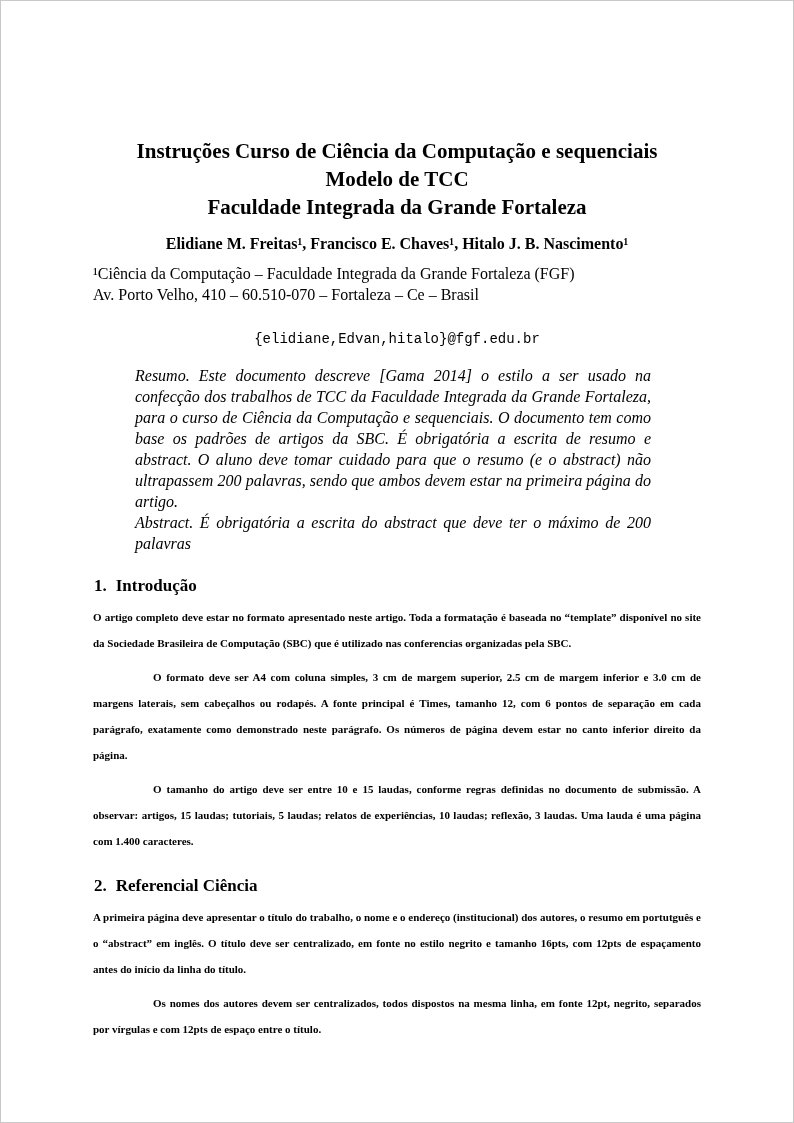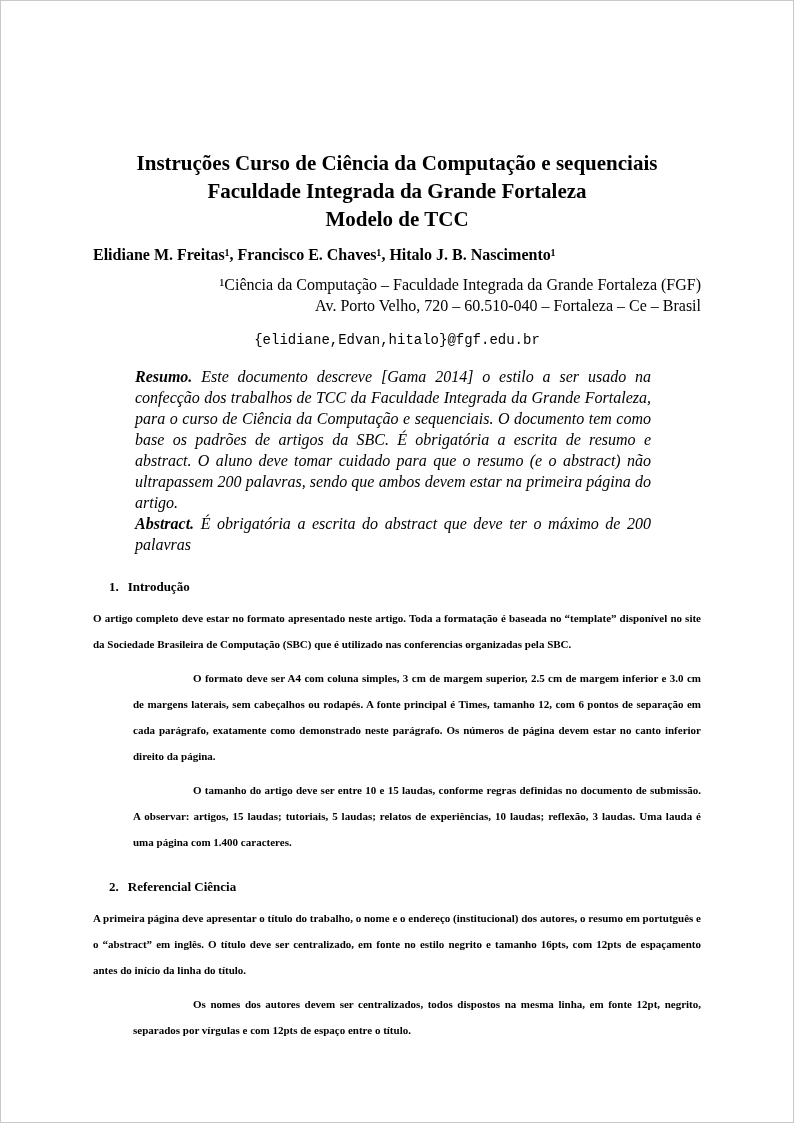--- a/index.html
+++ b/index.html
@@ -14,84 +14,85 @@
     padding: 136px 92px 0 92px;
     font-family: "Liberation Serif", serif;
     color: #000000;
     overflow: hidden;
   }
   .doc-title {
     text-align: center;
     font-weight: bold;
     font-size: 21px;
     line-height: 28px;
-    margin: 12px;
+    margin: 0;
   }
   .authors {
-    text-align: left;
+    text-align: center;
     font-weight: bold;
     font-size: 16px;
     line-height: 20px;
+    margin-top: 13px;
   }
   .affiliation {
-    text-align: right;
+    text-align: left;
     font-size: 16px;
     line-height: 21px;
     margin-top: 9px;
   }
   .email {
     text-align: center;
     font-family: "Liberation Mono", monospace;
     font-size: 14px;
     line-height: 18px;
-    margin-top: 15px;
+    margin-top: 25px;
   }
   .abstract-block {
     margin: 17px 50px 0 42px;
     font-style: italic;
     font-size: 16px;
     line-height: 21px;
     text-align: justify;
   }
   .abstract-block.en { margin-top: 0; }
   .abstract-block p { margin: 0; }
-  .ab-label { font-weight: bold; }
+  .ab-label { font-weight: normal; }
   .section-heading {
-    font-size: 13px;
+    font-size: 17px;
     font-weight: bold;
     line-height: 22px;
-    margin: 21px 0 7px 16px;
+    margin: 21px 0 7px 1px;
   }
   .section-heading .sec-num { margin-right: 9px; }
   .body-para {
     font-size: 11px;
     line-height: 26px;
     text-align: justify;
     margin: 0 0 0 0;
     font-weight: bold;
   }
   .body-para + .body-para { margin-top: 8px; }
-  .body-para.ind { text-indent: 60px; margin-left: 40px; }
+  .body-para.ind { text-indent: 60px; }
 </style>
 </head>
 <body>
 
 <div class="page">
 
   <h1 class="doc-title">
     <div>Instruções Curso de Ciência da Computação e sequenciais</div>
+    <div>Modelo de TCC</div>
     <div>Faculdade Integrada da Grande Fortaleza</div>
-    <div>Modelo de TCC</div>
   </h1>
 
   <div class="authors">Elidiane M. Freitas¹, Francisco E. Chaves¹, Hitalo J. B. Nascimento¹</div>
 
   <div class="affiliation">
     <div>¹Ciência da Computação – Faculdade Integrada da Grande Fortaleza (FGF)</div>
-    <div>Av. Porto Velho, 720 – 60.510-040 – Fortaleza – Ce – Brasil</div>
+    <div>Av. Porto Velho, 410 – 60.510-070 – Fortaleza – Ce – Brasil</div>
   </div>
 
   <div class="email">{elidiane,Edvan,hitalo}@fgf.edu.br</div>
 
   <div class="abstract-block pt">
     <p><span class="ab-label">Resumo.</span><span> Este documento descreve [Gama 2014] o estilo a ser usado na confecção dos trabalhos de TCC da Faculdade Integrada da Grande Fortaleza, para o curso de Ciência da Computação e sequenciais. O documento tem como base os padrões de artigos da SBC. É obrigatória a escrita de resumo e abstract. O aluno deve tomar cuidado para que o resumo (e o abstract) não ultrapassem 200 palavras, sendo que ambos devem estar na primeira página do artigo.</span></p>
   </div>
 
   <div class="abstract-block en">
     <p><span class="ab-label">Abstract.</span><span> É obrigatória a escrita do abstract que deve ter o máximo de 200 palavras</span></p>

